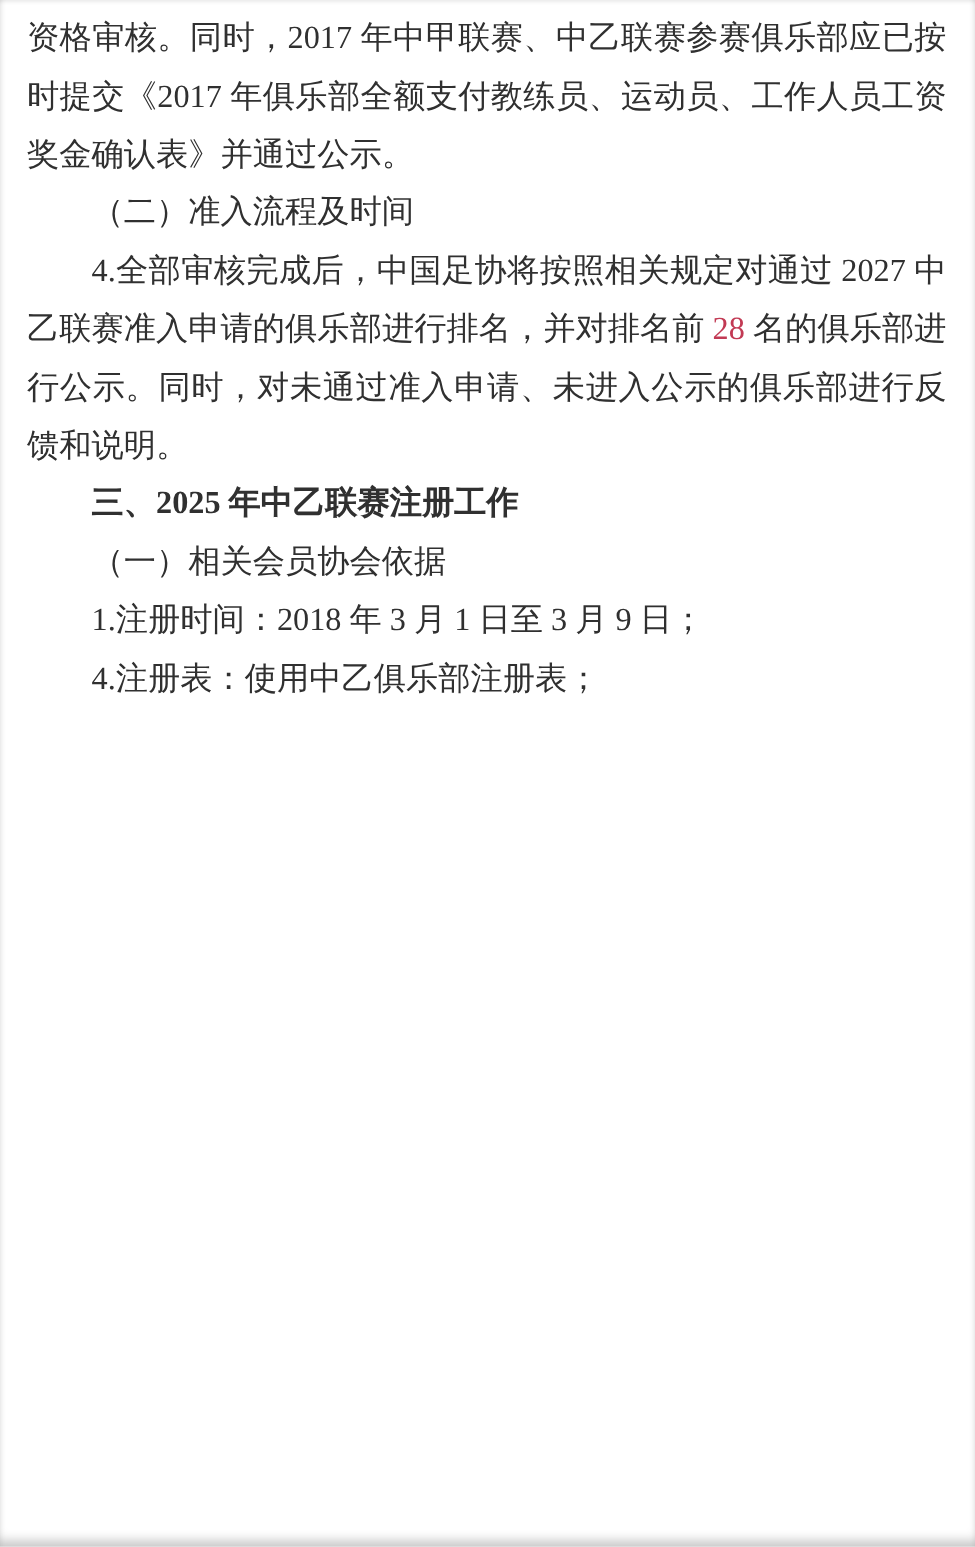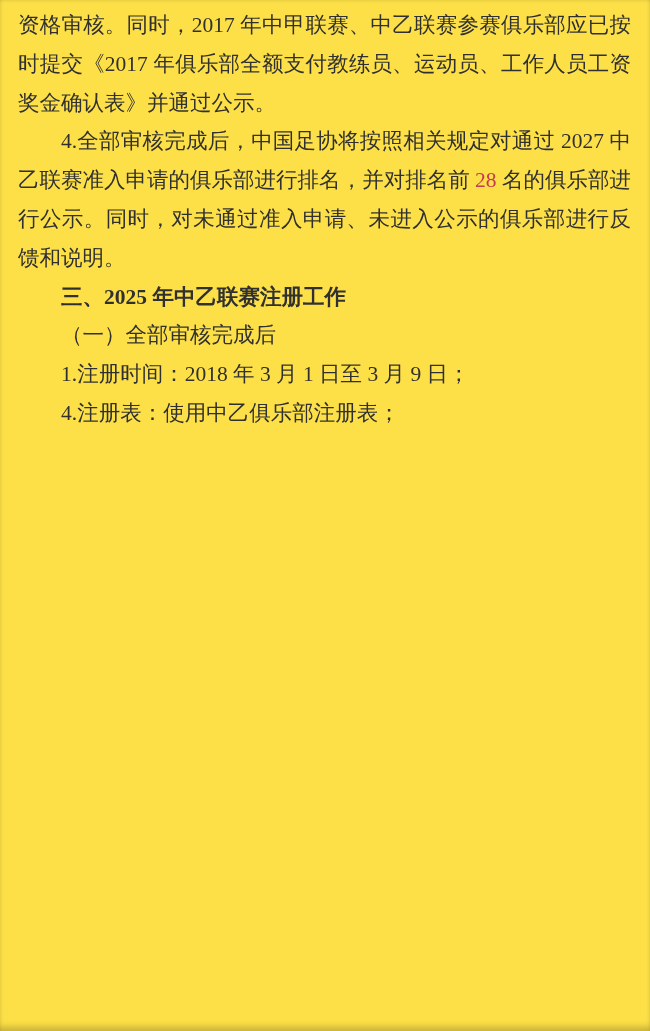--- a/index.html
+++ b/index.html
@@ -5,21 +5,21 @@
   html, body {
     margin: 0;
     padding: 0;
     background: #e9e9e9;
   }
   .page {
     position: relative;
     width: 650px;
     height: 1031px;
     margin: 0;
-    background: #fde047;
+    background: #ffffff;
     box-sizing: border-box;
     padding: 6px 19px 0 18px;
     overflow: hidden;
     font-family: "Liberation Serif", "DejaVu Serif", serif;
     font-size: 21.5px;
     line-height: 38.8px;
     color: #303030;
     text-align: justify;
     text-justify: inter-ideograph;
     
@@ -44,28 +44,29 @@
     color: #c23a54;
   }
 </style>
 </head>
 <body>
 
 <div class="page">
 
   <p class="continuation">资格审核。同时，2017 年中甲联赛、中乙联赛参赛俱乐部应已按时提交《2017 年俱乐部全额支付教练员、运动员、工作人员工资奖金确认表》并通过公示。</p>
 
+  <p>（二）准入流程及时间</p>
 
 
 
 
   <p><span>4.全部审核完成后，中国足协将按照相关规定对通过 2027 中乙联赛准入申请的俱乐部进行排名，并对排名前 </span><span class="hl-number">28</span><span> 名的俱乐部进行公示。同时，对未通过准入申请、未进入公示的俱乐部进行反馈和说明。</span></p>
 
 
   <p class="bold-heading">三、2025 年中乙联赛注册工作</p>
 
-  <p>（一）全部审核完成后</p>
+  <p>（一）相关会员协会依据</p>
 
   <p>1.注册时间：2018 年 3 月 1 日至 3 月 9 日；</p>
 
   <p>4.注册表：使用中乙俱乐部注册表；</p>
 
 </div>
 
 </body></html>

